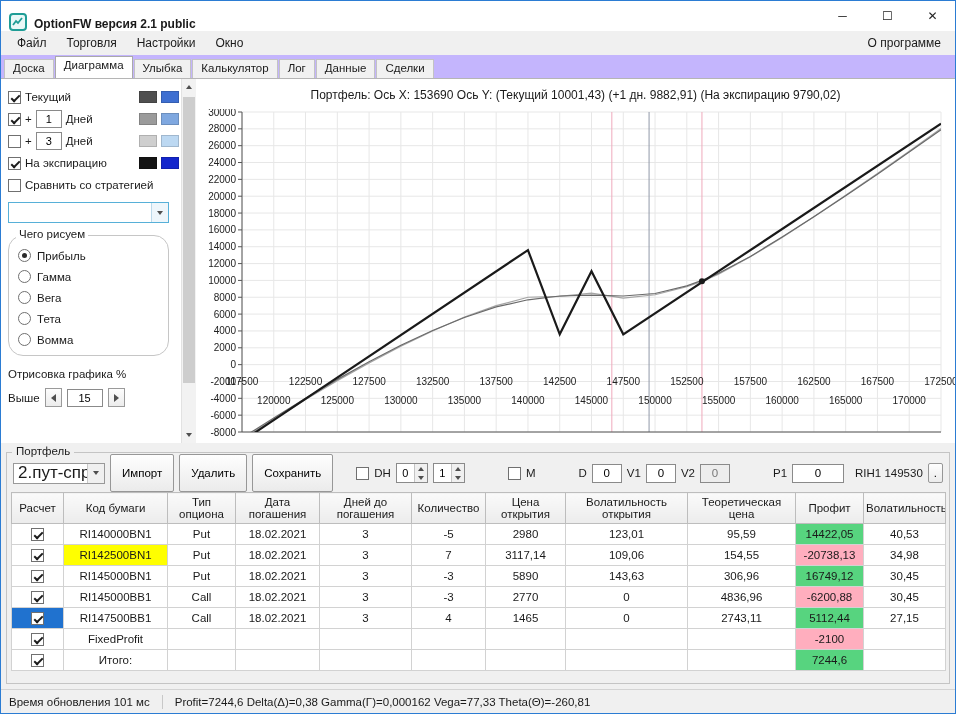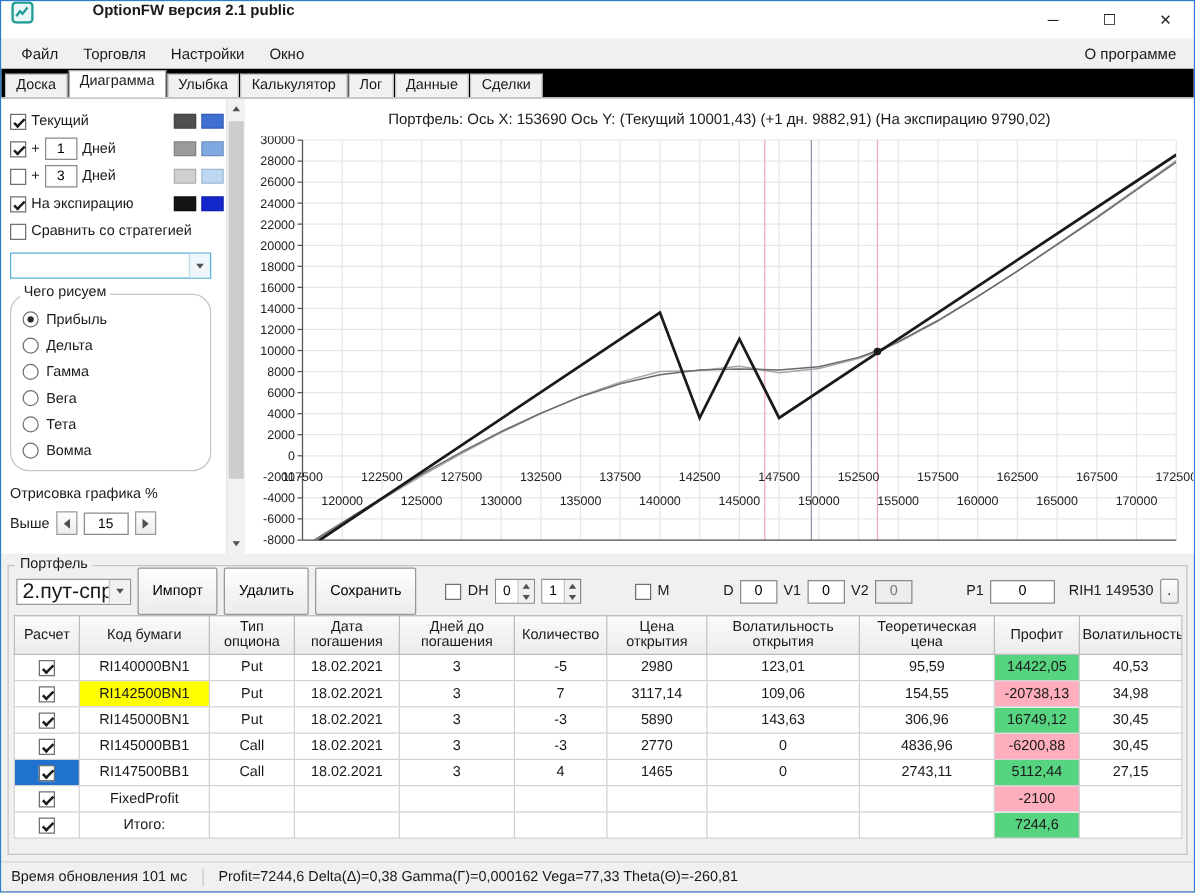--- a/index.html
+++ b/index.html
@@ -1,31 +1,31 @@
 <!DOCTYPE html>
 <html style="--profit-positive: #57d47f; --profit-negative: #ffaebe; --code-highlight: #ffff00; --selected-cell: #2072cf; --accent-border: #2b7cd3;"><head>
 <meta charset="utf-8">
 <style>
   *{margin:0;padding:0;box-sizing:border-box;}
   html,body{background:#9a9a9a;}
   body{font-family:"Liberation Sans",sans-serif;color:#1a1a1a;}
   .window{width:956px;height:714px;border:1px solid var(--accent-border,#2b7cd3);background:#f0f0f0;
           display:flex;flex-direction:column;overflow:hidden;position:relative;}
   
-  .titlebar{flex:0 0 30px;background:#fff;display:flex;align-items:flex-start;padding-left:8px;gap:40px;}
+  .titlebar{flex:0 0 30px;background:#fff;display:flex;align-items:flex-end;padding-left:8px;}
   .app-icon{width:18px;height:18px;margin-right:7px;display:inline-flex;}
   .title{font-size:12px;font-weight:700;}
   .win-controls{margin-left:auto;display:flex;height:100%;}
   .win-btn{width:45px;display:flex;align-items:center;justify-content:center;font-size:12px;color:#222;cursor:default;}
   
   .menubar{flex:0 0 24px;background:#f0f0f0;display:flex;align-items:center;padding:0 6px;font-size:12px;}
   .menu-item{padding:3px 10px;}
   .menu-right{margin-left:auto;padding:3px 8px;}
   
-  .tabbar{flex:0 0 23px;background:#000000;display:flex;align-items:flex-end;padding-left:3px;}
+  .tabbar{flex:0 0 23px;background:#c4b5fd;display:flex;align-items:flex-end;padding-left:3px;}
   .tab{font-size:11.5px;padding:2px 8px 3px 8px;border:1px solid #c3c3c3;border-bottom:none;background:#f1f1f1;
        margin-right:1px;height:19px;white-space:nowrap;}
   .tab.active{background:#fff;height:22px;position:relative;z-index:3;border-color:#a9a9a9;}
   
   .main{flex:0 0 365px;background:#fff;display:flex;border-top:1px solid #b5b5b5;overflow:hidden;}
   .left-panel{width:180px;padding:7px 2px 0 7px;font-size:11.5px;overflow:hidden;}
   .opt-row{display:flex;align-items:center;height:22px;gap:4px;}
   .opt-row .lbl{white-space:nowrap;}
   .flex-sp{flex:1;}
   .cb{position:relative;width:13px;height:13px;border:1px solid #707070;background:#fff;display:inline-block;flex:0 0 13px;}
@@ -187,24 +187,20 @@
         <span class="arrow-zone">
             <span class="tri-down sm"></span>
           </span>
       </div>
       <div class="groupbox">
         <span class="gb-title">Чего рисуем</span>
         <div id="draw-options">
             <div class="radio-row">
               <span class="radio sel"></span>
               <span>Прибыль</span>
-            </div>
-            <div class="radio-row">
-              <span class="radio"></span>
-              <span>Дельта</span>
             </div>
             <div class="radio-row">
               <span class="radio"></span>
               <span>Гамма</span>
             </div>
             <div class="radio-row">
               <span class="radio"></span>
               <span>Вега</span>
             </div>
             <div class="radio-row">

